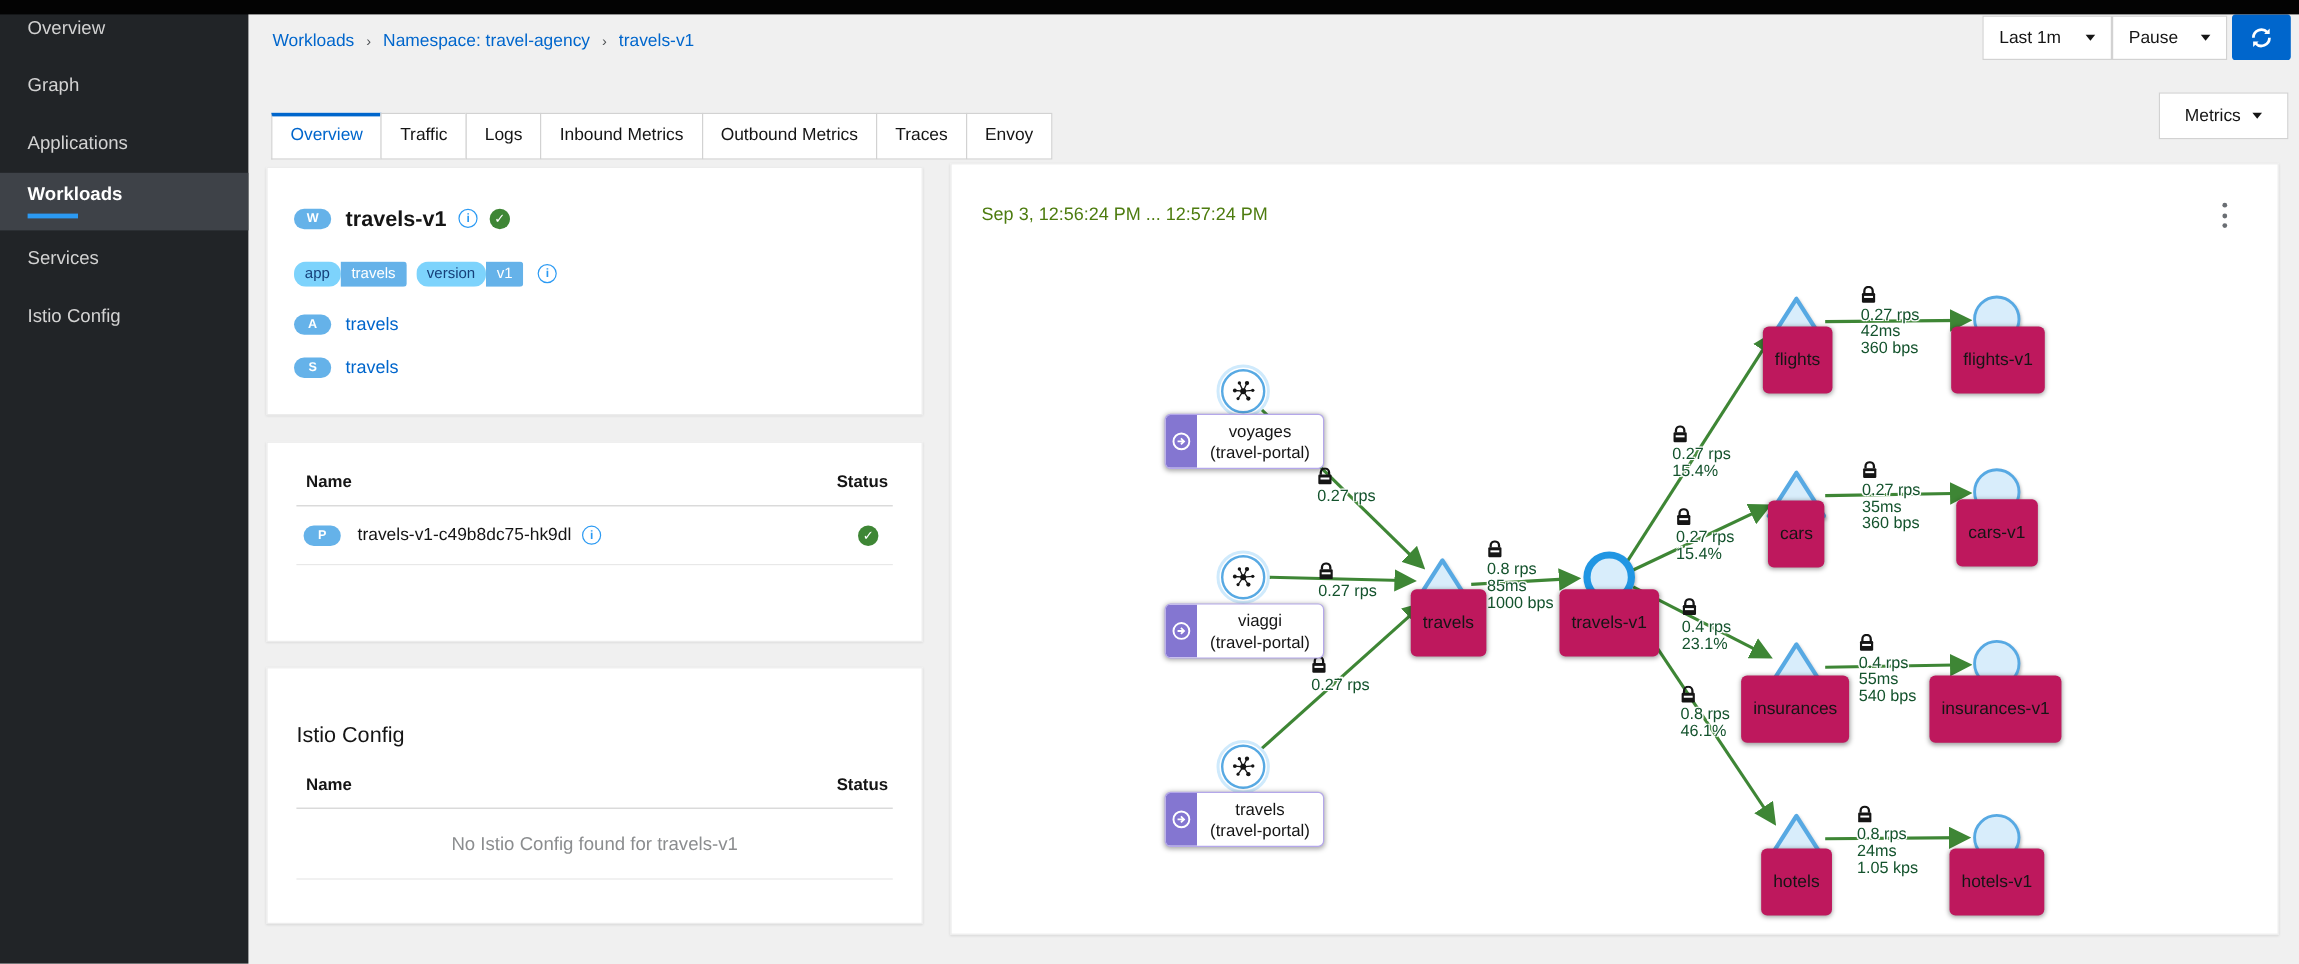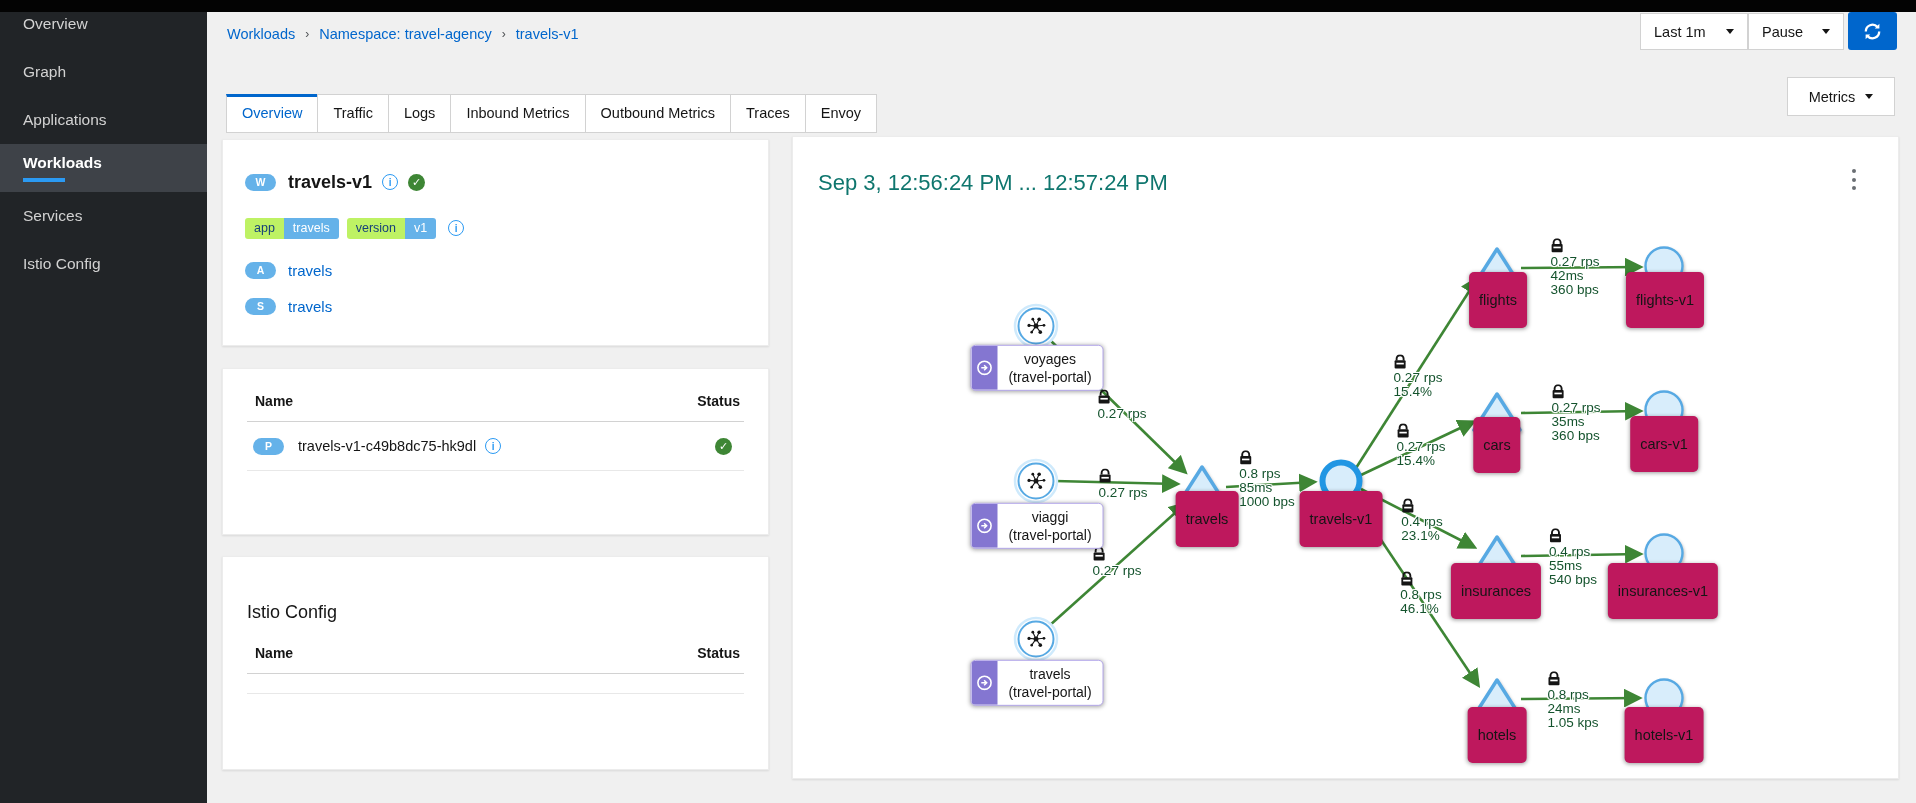--- a/index.html
+++ b/index.html
@@ -13,21 +13,21 @@
     padding-left:23px; font-size:15.5px; color:#d2d2d2; cursor:pointer; }
   .nav-item.active { background:#3e4248; color:#fff; font-weight:700; }
   .nav-item.active .nav-bar { width:42px; height:4px; background:#2b9af3; margin-top:6px; }
 
   
   .breadcrumb { position:absolute; left:227px; top:26px; display:flex; align-items:center; font-size:14.5px; }
   .breadcrumb a { color:#0066cc; text-decoration:none; }
   .crumb-sep { color:#4f5255; font-size:12px; margin:0 10px; }
 
   .btn { position:absolute; background:#fff; border:1px solid #d2d2d2; display:flex; align-items:center;
-    justify-content:space-between; padding:0 13px; font-size:14.5px; color:#151515; cursor:pointer; }
+    justify-content:space-between; padding:0 13px; font-size:14.5px; color:#151515; cursor:pointer;margin-left:12px; }
   .caret { width:0; height:0; border-left:4.5px solid transparent; border-right:4.5px solid transparent;
     border-top:5px solid #151515; margin-left:10px; }
   .btn-duration { left:1640px; top:13px; width:108px; height:37px; }
   .btn-pause    { left:1748px; top:13px; width:96px;  height:37px; }
   .btn-refresh  { left:1848px; top:12px; width:49px; height:38px; background:var(--accent); border:none;
     border-radius:3px; justify-content:center; }
   .btn-actions  { left:1787px; top:77px; width:108px; height:39px; justify-content:center; }
 
   
   .tabs { position:absolute; left:227px; top:94px; display:flex; }
@@ -43,35 +43,35 @@
 
   .row { display:flex; align-items:center; }
   .pill { background:#65b2e9; color:#fff; border-radius:10px; font-size:10.5px; font-weight:700;
     width:31px; padding:2.5px 0; text-align:center; flex:none; }
   .wl-title { font-size:18px; font-weight:700; margin:0 10px 0 12px; }
   .info-icon { width:16px; height:16px; border-radius:50%; border:1.5px solid #2b9af3; color:#2b9af3;
     font-size:10px; font-weight:700; display:inline-flex; align-items:center; justify-content:center; flex:none; }
   .check { width:17px; height:17px; border-radius:50%; background:var(--success); color:#fff; font-size:11px;
     font-weight:700; display:inline-flex; align-items:center; justify-content:center; flex:none; }
   .chip { display:inline-flex; border-radius:3px; overflow:hidden; font-size:12.5px; margin-right:8px; }
-  .chip .k { background:#bef264; color:#16407a; padding:3.5px 9px; }
+  .chip .k { background:#7dd3fc; color:#16407a; padding:3.5px 9px;border-radius:10px; }
   .chip .v { background:#65b2e9; color:#fff; padding:3.5px 9px; }
   .blue-link { color:#0066cc; font-size:15px; text-decoration:none; margin-left:12px; }
 
   .card-title { font-size:18px; font-weight:500; }
   .thead { display:flex; justify-content:space-between; font-size:14px; font-weight:700; }
   .hr { border-bottom:1px solid #d2d2d2; }
   .hr-light { border-bottom:1px solid #e8e8e8; }
   .pod-name { font-size:14.5px; margin:0 9px 0 14px; }
   .empty-msg { text-align:center; font-size:15.5px; color:#8b8d8f; }
 
   
   .graph-card { position:absolute; left:792px; top:136px; width:1107px; height:643px; background:#fff;
     border:1px solid #ececec; box-shadow:0 1px 2px rgba(3,3,3,.1); }
-  .graph-title { position:absolute; left:25px; top:33px; font-size:22px; color:#0f766e; z-index:3; }
+  .graph-title { position:absolute; left:25px; top:33px; font-size:15px; color:#4d7c0f; z-index:3; }
   .kebab { position:absolute; right:42px; top:30px; display:flex; flex-direction:column; cursor:pointer; z-index:3; }
   .kebab i { width:4px; height:4px; border-radius:50%; background:#6a6e73; margin:2.2px 0; }
   #graph-svg { position:absolute; left:0; top:0; }
   #graph-labels { position:absolute; left:0; top:0; width:100%; height:100%; pointer-events:none; }
   .edge { stroke:var(--edge); stroke-width:2.6; }
   .node-tri { fill:#d8edfb; stroke:var(--nodeblue); stroke-width:3.5; stroke-linejoin:round;
     filter:drop-shadow(1px 2px 1.5px rgba(0,0,0,.25)); }
   .node-circle { fill:#d8edfb; stroke:var(--nodeblue); stroke-width:2.4;
     filter:drop-shadow(1px 2px 1.5px rgba(0,0,0,.25)); }
   .node-circle.selected { stroke:#2196e3; stroke-width:6; }
@@ -198,20 +198,21 @@
     </div>
 </div>
 
 <div class="card card-istio">
   <div class="card-title" style="margin-top:45px;">Istio Config</div>
   <div class="thead" style="margin-top:18px; height:24px; align-items:center;">
     <span style="padding-left:8px;">Name</span>
     <span style="padding-right:4px;">Status</span>
   </div>
   <div class="hr" style="margin-top:8px;"></div>
+  <div class="empty-msg" style="margin-top:21px;">No Istio Config found for travels-v1</div>
   <div class="hr-light" style="margin-top:19px;"></div>
 </div>
 
 <div class="graph-card">
   <span class="graph-title">Sep 3, 12:56:24 PM ... 12:57:24 PM</span>
   <span class="kebab">
       <i></i>
       <i></i>
       <i></i>
     </span>

